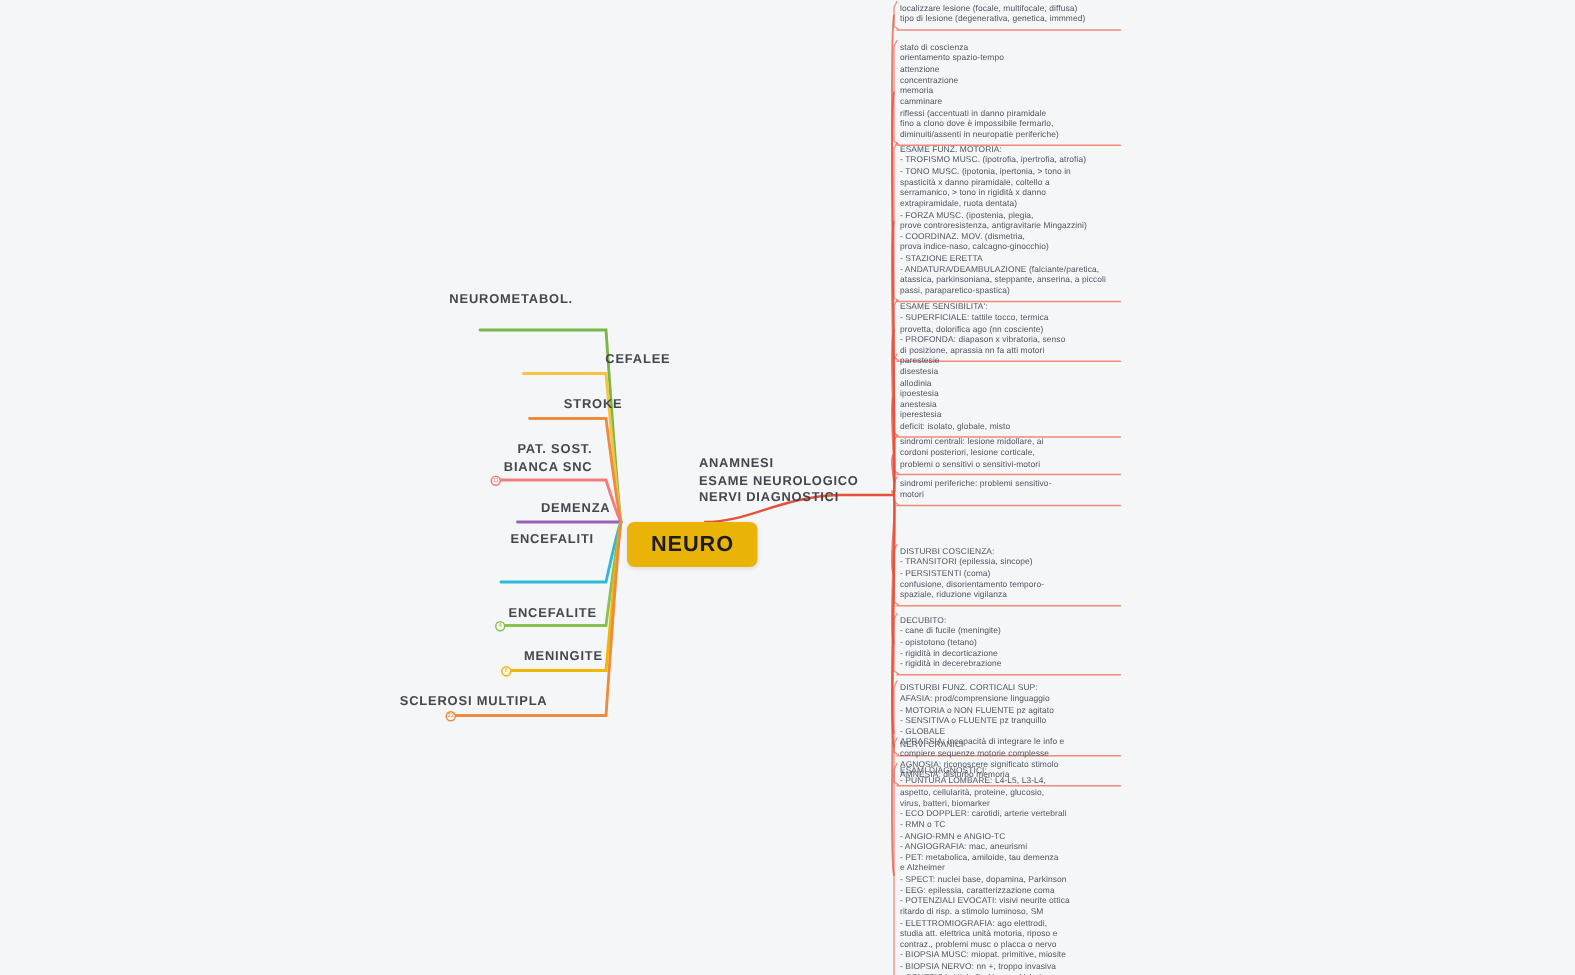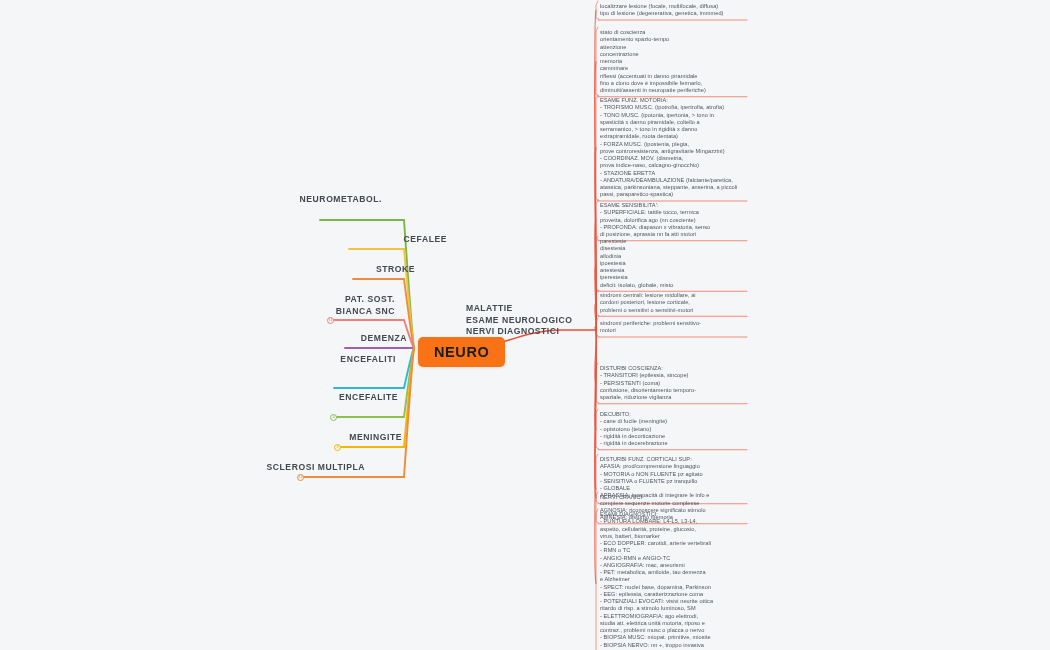--- a/index.html
+++ b/index.html
@@ -16,26 +16,27 @@
   }
   #links {
     position: absolute; left: 0; top: 0;
     width: 1050px; height: 650px;
     pointer-events: none;
   }
 
   
   .root-node {
     position: absolute;
-    background: #f97316;
+    background: #eab308;
     border-radius: 5px;
     box-shadow: 0 1px 3px rgba(0,0,0,0.10);
     display: flex; align-items: center; justify-content: flex-start;
     padding: 7px 16px;
     z-index: 40;
+    margin-top: 11px;
   }
   .root-node span {
     font-size: 14.5px;
     font-weight: bold;
     letter-spacing: 0.6px;
     color: #1c1c1c;
     white-space: nowrap;
   }
 
   
@@ -165,36 +166,36 @@
         <div>PAT. SOST.</div>
         <div>BIANCA SNC</div>
       </div>
       <div class="collapse-dot" style="left: 327px; top: 316.5px; border: 1px solid rgb(239, 127, 122); color: rgb(239, 127, 122);">11</div>
       <div class="topic" style="left: 0px; width: 407px; top: 333px;">
         <div>DEMENZA</div>
       </div>
       <div class="topic" style="left: 0px; width: 396px; top: 354px;">
         <div>ENCEFALITI</div>
       </div>
-      <div class="topic" style="left: 0px; width: 398px; top: 392px; text-align: right;">
+      <div class="topic" style="left: 0px; width: 398px; top: 403px; text-align: right;">
         <div>ENCEFALITE</div>
       </div>
       <div class="collapse-dot" style="left: 330px; top: 413.5px; border: 1px solid rgb(140, 193, 82); color: rgb(140, 193, 82);">4</div>
       <div class="topic" style="left: 0px; width: 402px; top: 432px;">
         <div>MENINGITE</div>
       </div>
       <div class="collapse-dot" style="left: 334px; top: 443.5px; border: 1px solid rgb(242, 183, 5); color: rgb(242, 183, 5);">8</div>
       <div class="topic" style="left: 0px; width: 365px; top: 462px;">
         <div>SCLEROSI MULTIPLA</div>
       </div>
       <div class="collapse-dot" style="left: 297px; top: 473.5px; border: 1px solid rgb(239, 139, 60); color: rgb(239, 139, 60);">22</div>
     </div>
 
   <div class="mid-topic" id="mid-topic" style="left:466px; top:303px;">
-      <div>MALATTIE</div>
+      <div>ANAMNESI</div>
       <div>ESAME NEUROLOGICO</div>
       <div>NERVI DIAGNOSTICI</div>
     </div>
 
   <div id="detail-group">
       <div class="detail" style="left: 600px; top: 3px; width: 160px;">localizzare lesione (focale, multifocale, diffusa)
 tipo di lesione (degenerativa, genetica, immmed)</div>
       <div class="detail" style="left: 600px; top: 29px; width: 160px;">stato di coscienza
 orientamento spazio-tempo
 attenzione

